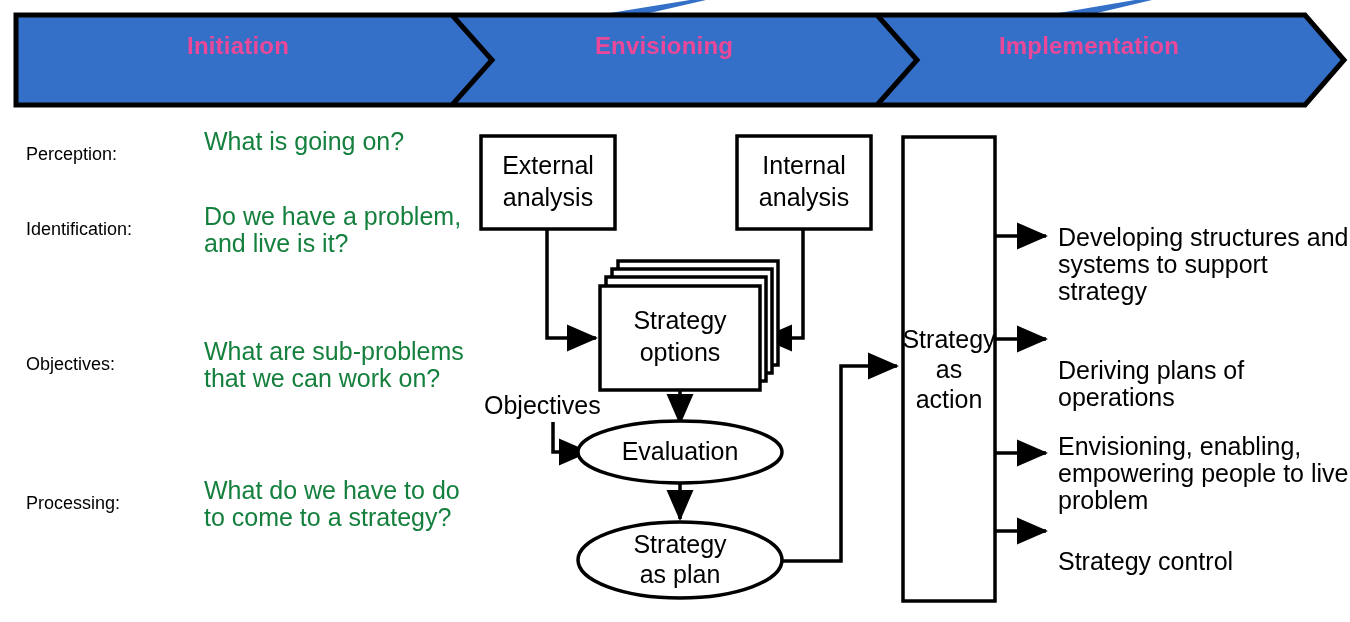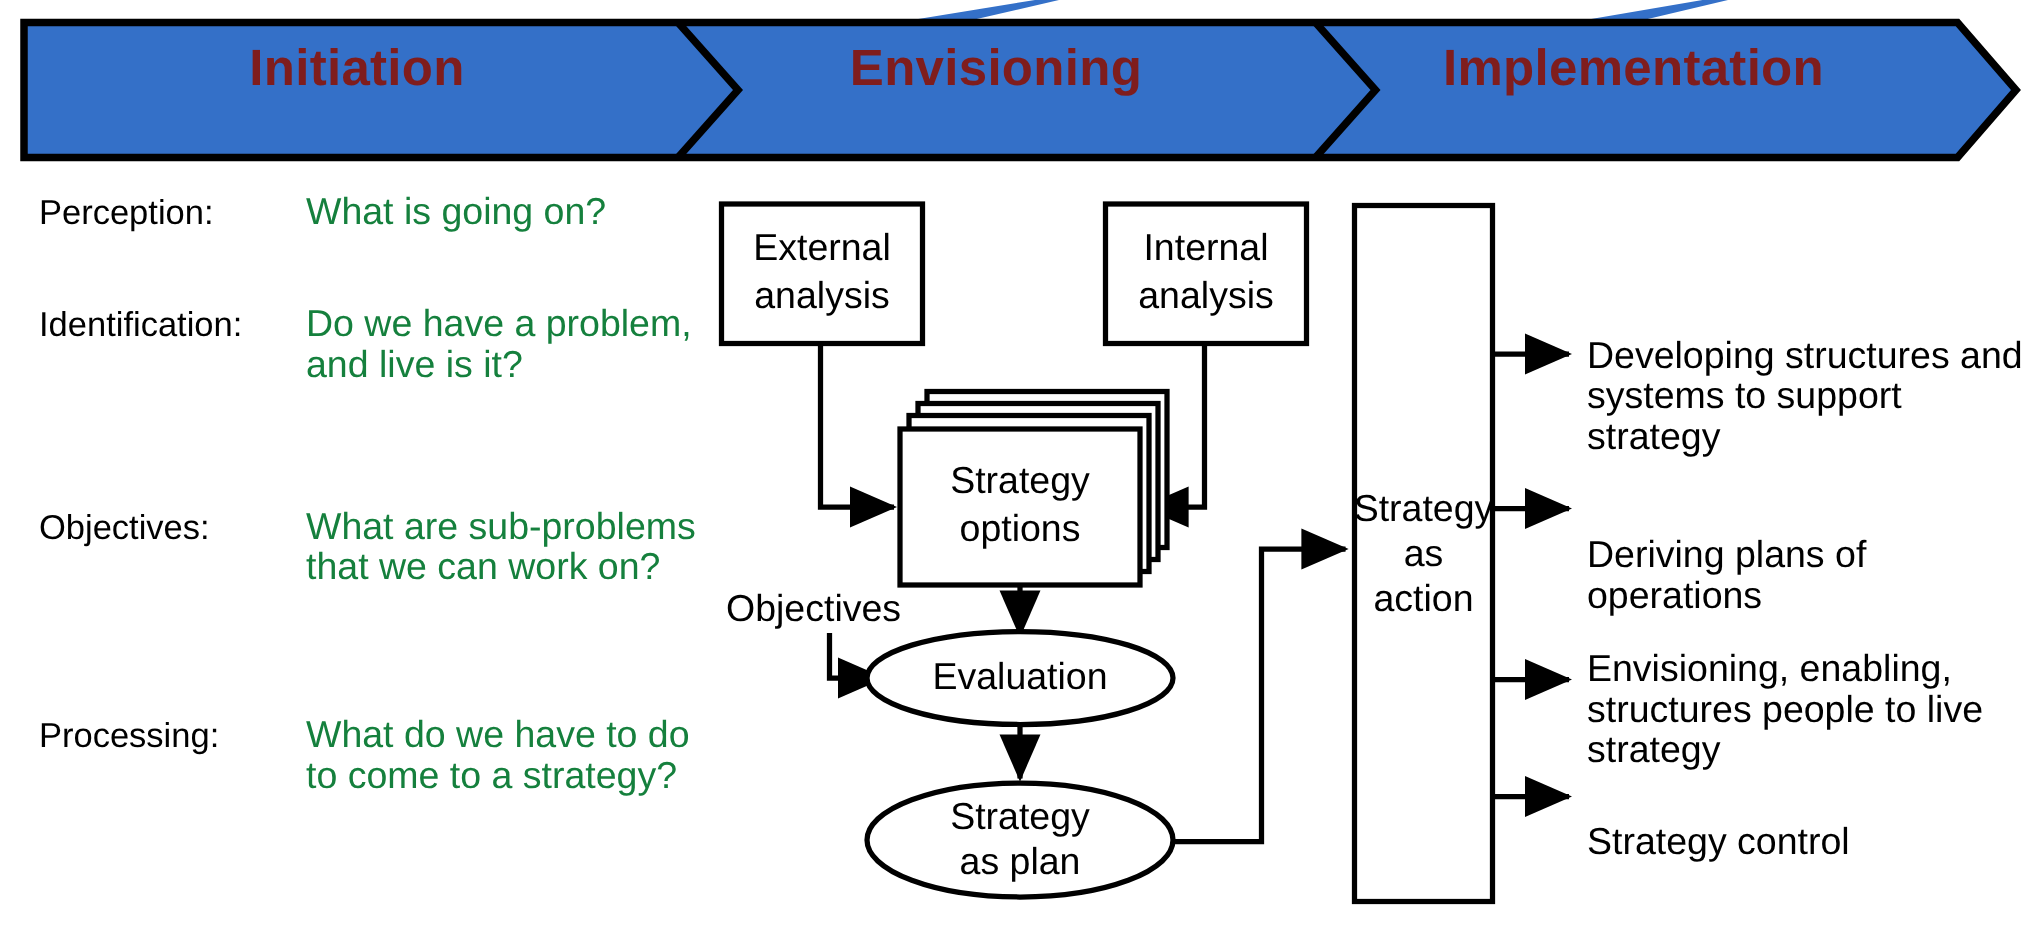--- a/index.html
+++ b/index.html
@@ -19,42 +19,42 @@
   }
 
   
   #banner-layer {
     position: absolute;
     left: 0; top: 0;
     width: 1350px; height: 112px;
   }
   .phase-label {
     position: absolute;
-    color: #7f1d1d;
+    color: #ec4899;
     font-weight: bold;
-    font-size: 34px;
+    font-size: 24px;
     letter-spacing: 0.2px;
     white-space: nowrap;
     text-align: center;
     top: 46px;
     transform: translate(-50%, -50%);
     pointer-events: none;
   }
 
   
   .lc-row {
     position: absolute;
     left: 26px;
     width: 440px;
   }
   .lc-term {
     position: absolute;
     left: 0;
-    top: 0;
-    font-size: 23px;
+    top: 16px;
+    font-size: 18px;
     color: #000000;
     white-space: nowrap;
   }
   .lc-desc {
     position: absolute;
     left: 178px;
     top: 0;
     width: 268px;
     font-size: 25px;
     color: #15803d;
@@ -176,16 +176,16 @@
     <text class="nodetext" x="949" y="401">action</text>
 
     <path d="M 995 236 L 1046 236" fill="none" stroke="#000000" stroke-width="3.5" marker-end="url(#ah)"></path>
     <path d="M 995 339 L 1046 339" fill="none" stroke="#000000" stroke-width="3.5" marker-end="url(#ah)"></path>
     <path d="M 995 453 L 1046 453" fill="none" stroke="#000000" stroke-width="3.5" marker-end="url(#ah)"></path>
     <path d="M 995 531 L 1046 531" fill="none" stroke="#000000" stroke-width="3.5" marker-end="url(#ah)"></path>
   </svg>
 
   <div class="rc-item" style="top:192px">Developing structures and systems to support strategy</div>
   <div class="rc-item" style="top:325px">Deriving plans of operations</div>
-  <div class="rc-item" style="top:401px">Envisioning, enabling, structures people to live strategy</div>
+  <div class="rc-item" style="top:401px">Envisioning, enabling, empowering people to live problem</div>
   <div class="rc-item" style="top:516px">Strategy control</div>
 
 </div>
 
 </body></html>

